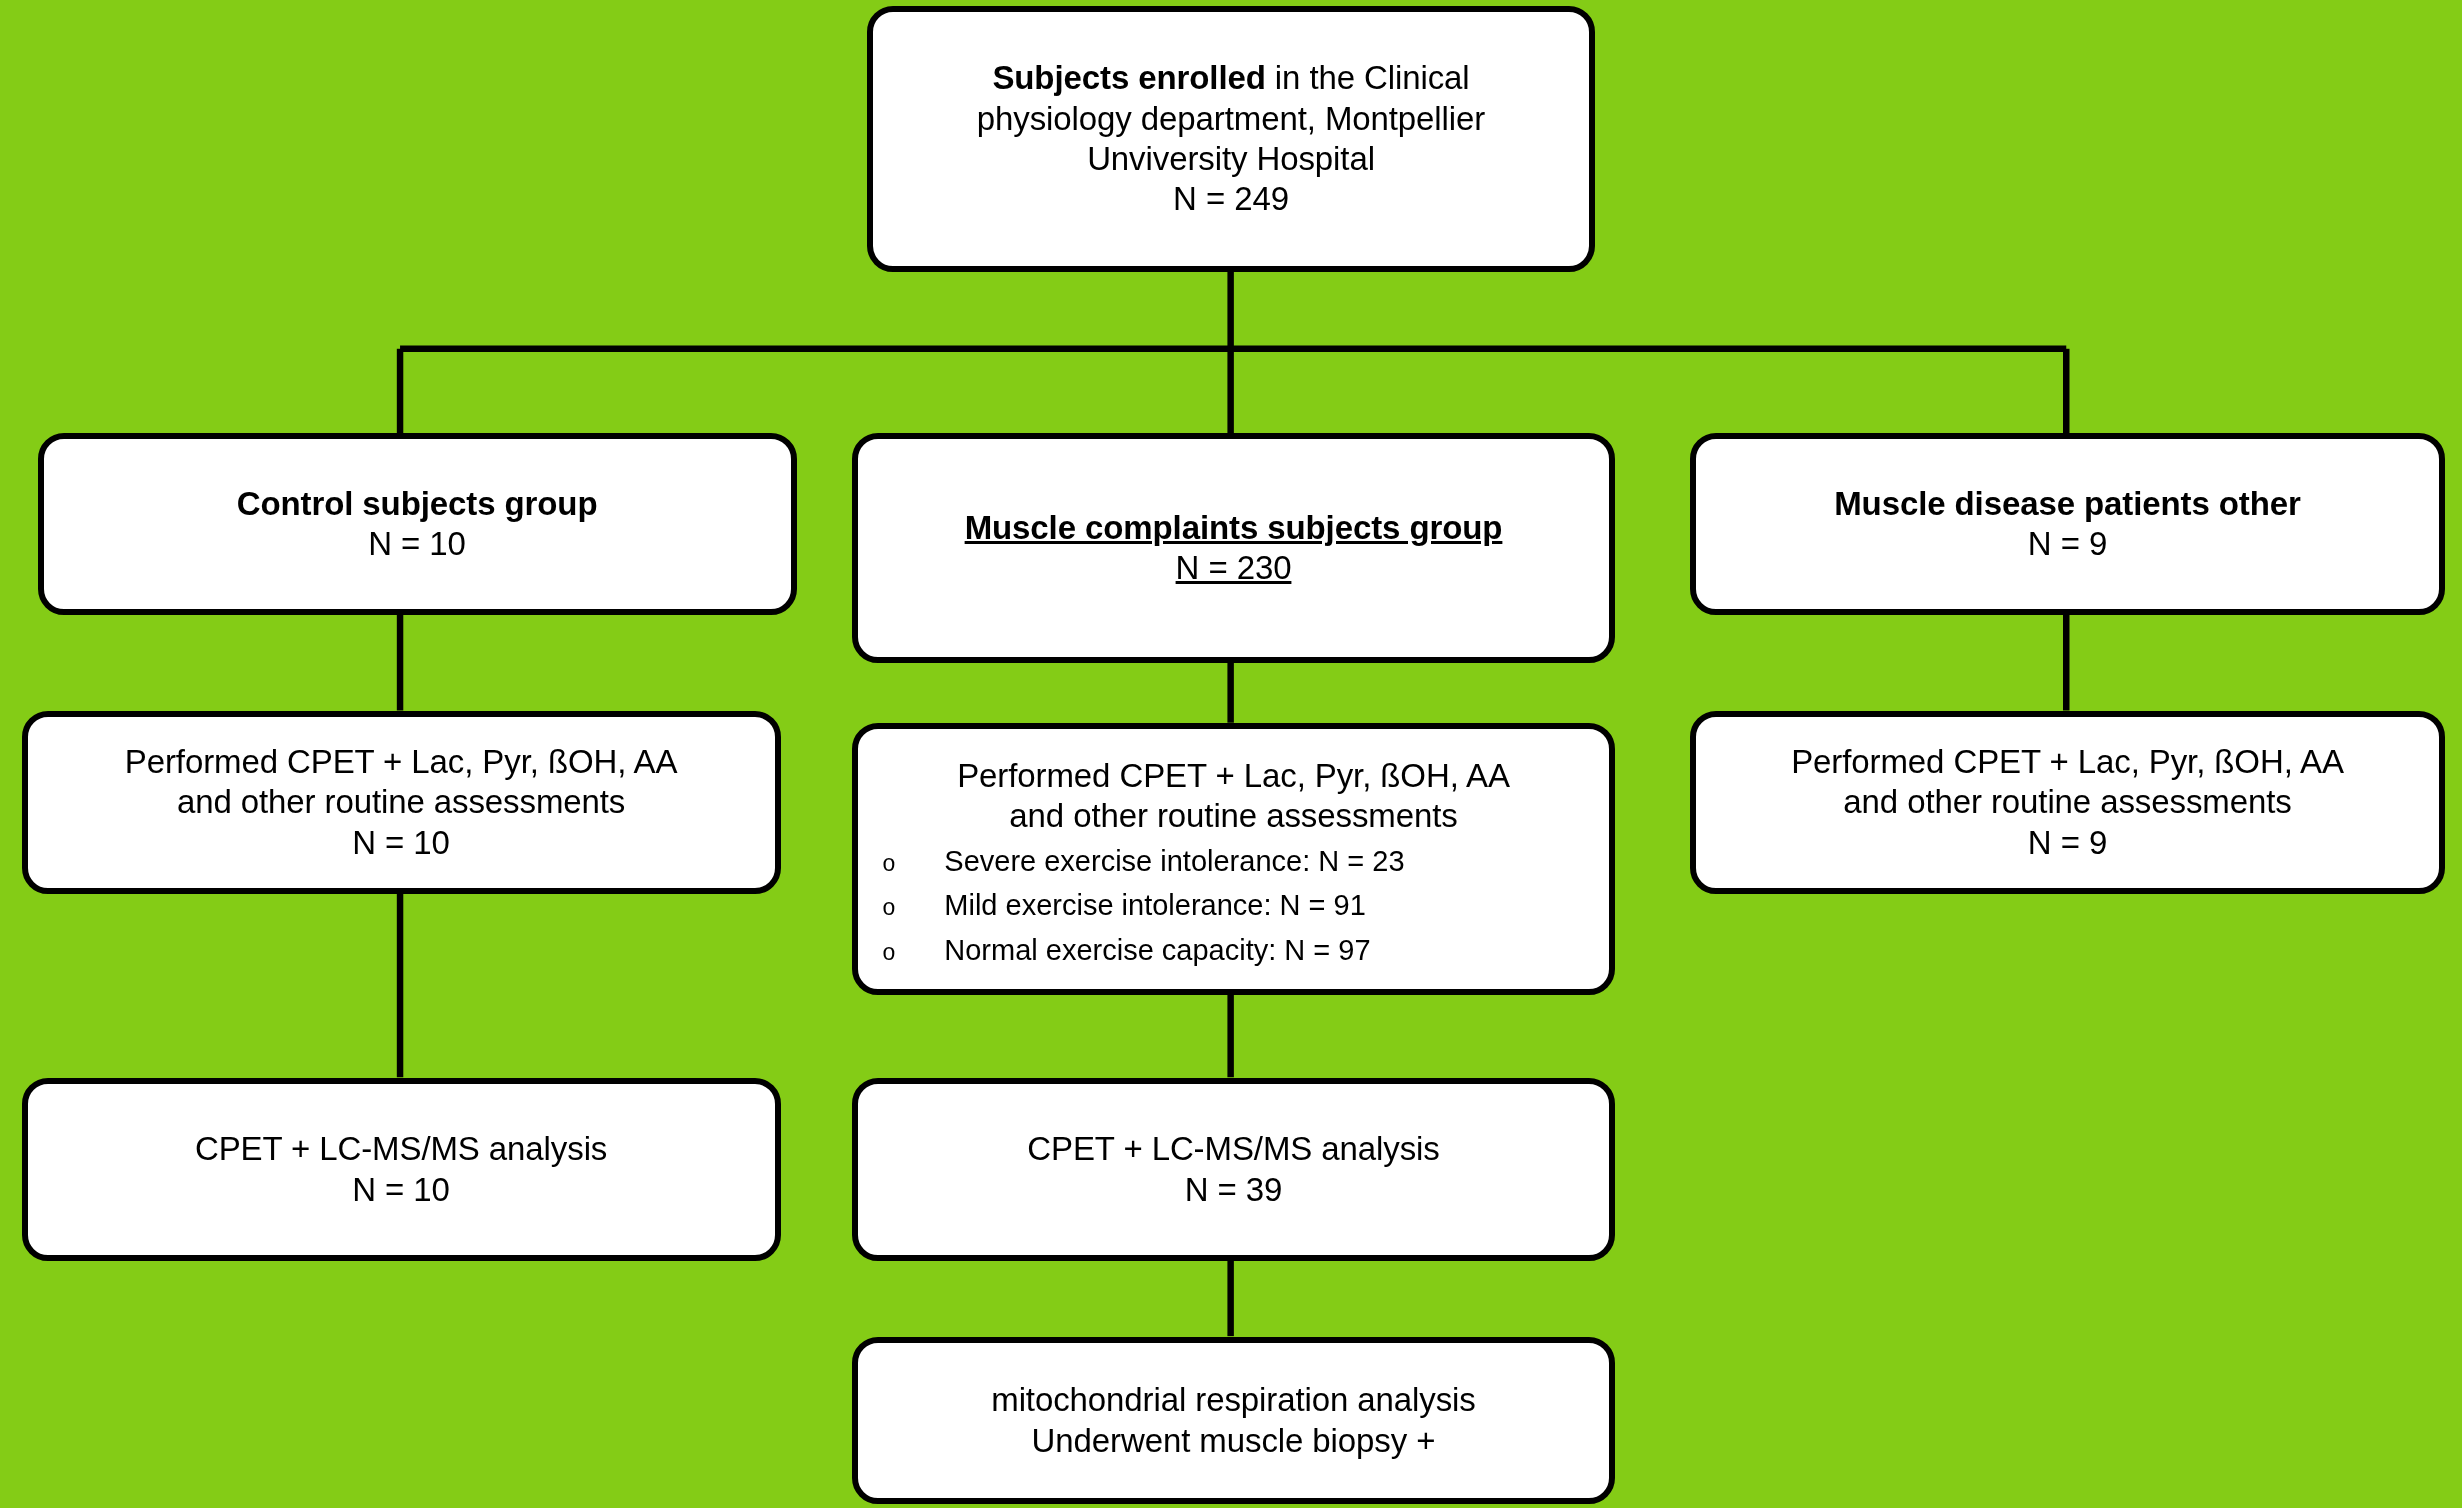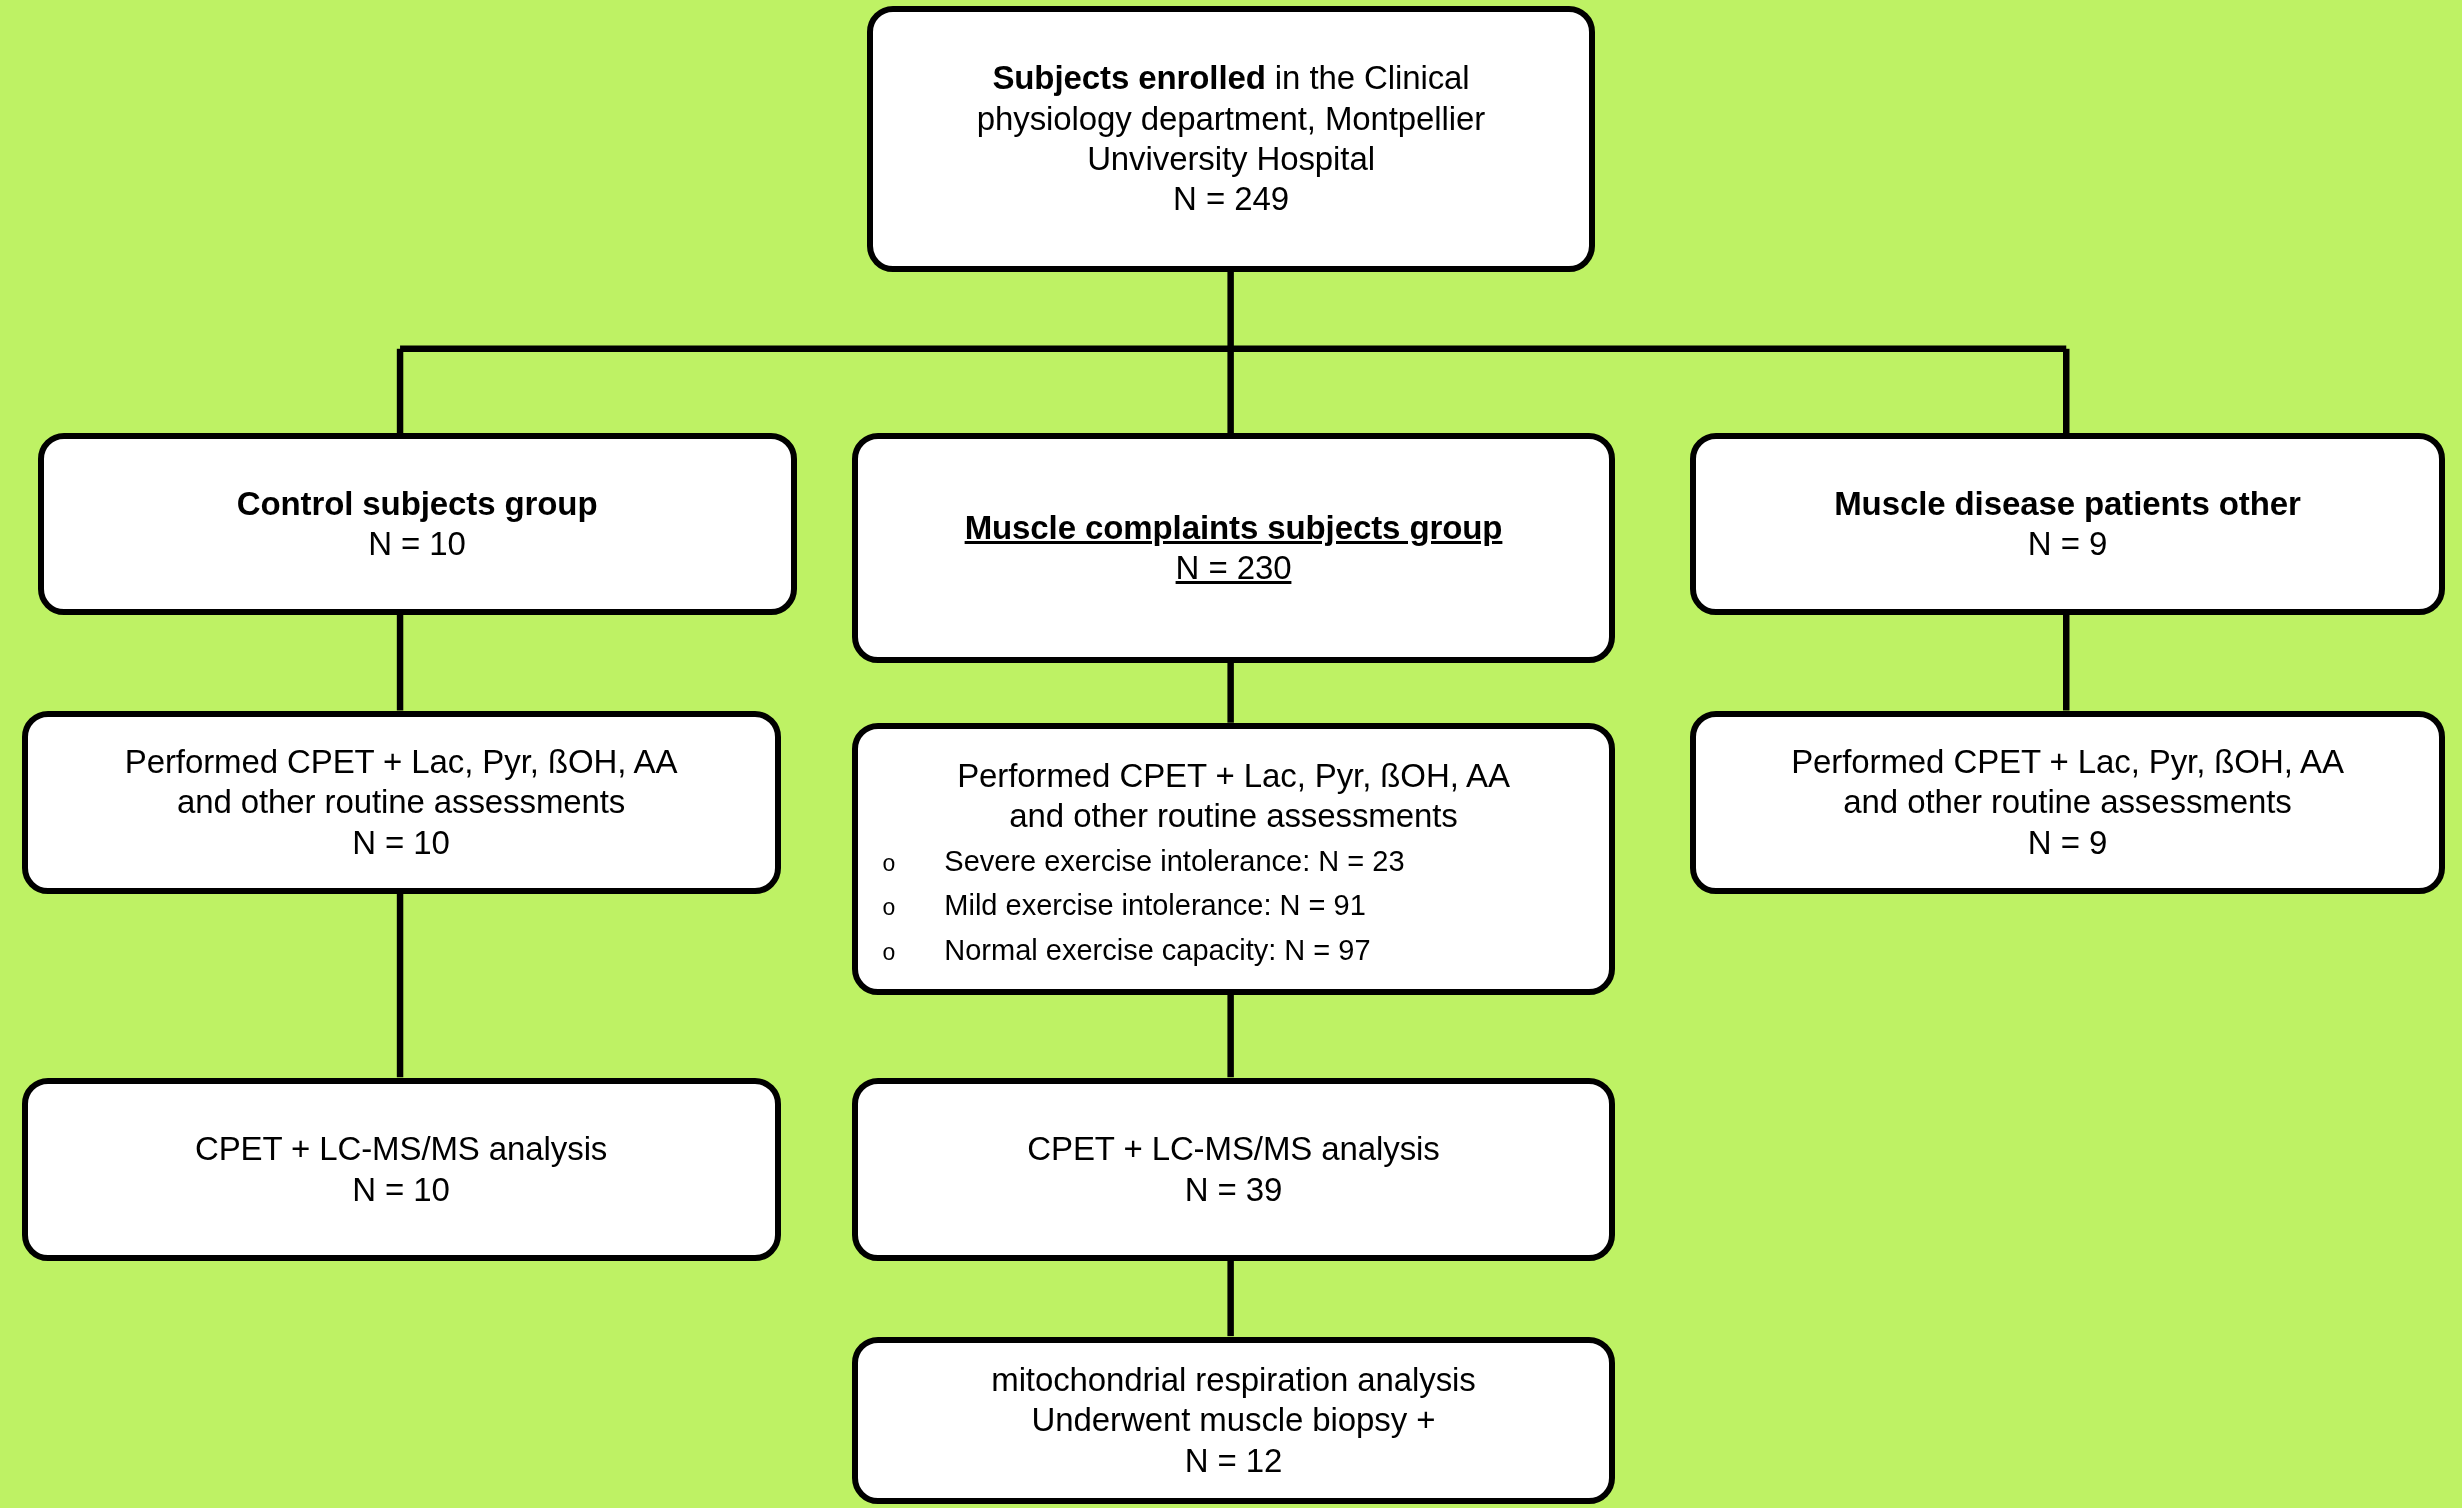--- a/index.html
+++ b/index.html
@@ -9,21 +9,21 @@
     background: #ffffff;
   }
   body {
     font-family: "Liberation Sans", sans-serif;
     color: #000000;
   }
   #canvas {
     position: relative;
     width: 2462px;
     height: 1508px;
-    background: #bef264;
+    background: #84cc16;
     overflow: hidden;
   }
 
   
   #connectors {
     position: absolute;
     left: 0;
     top: 0;
     width: 2462px;
     height: 1508px;
@@ -171,17 +171,16 @@
   </div>
 
   <div class="node" style="left:852px; top:1078px; width:763px; height:183px;">
     <span class="line">CPET + LC-MS/MS analysis</span>
     <span class="line">N = 39</span>
   </div>
 
   <div class="node" style="left:852px; top:1337px; width:763px; height:167px;">
     <span class="line">mitochondrial respiration analysis</span>
     <span class="line">Underwent muscle biopsy +</span>
-    <span class="line">N = 12</span>
   </div>
 
 </div>
 
 
 </body></html>

